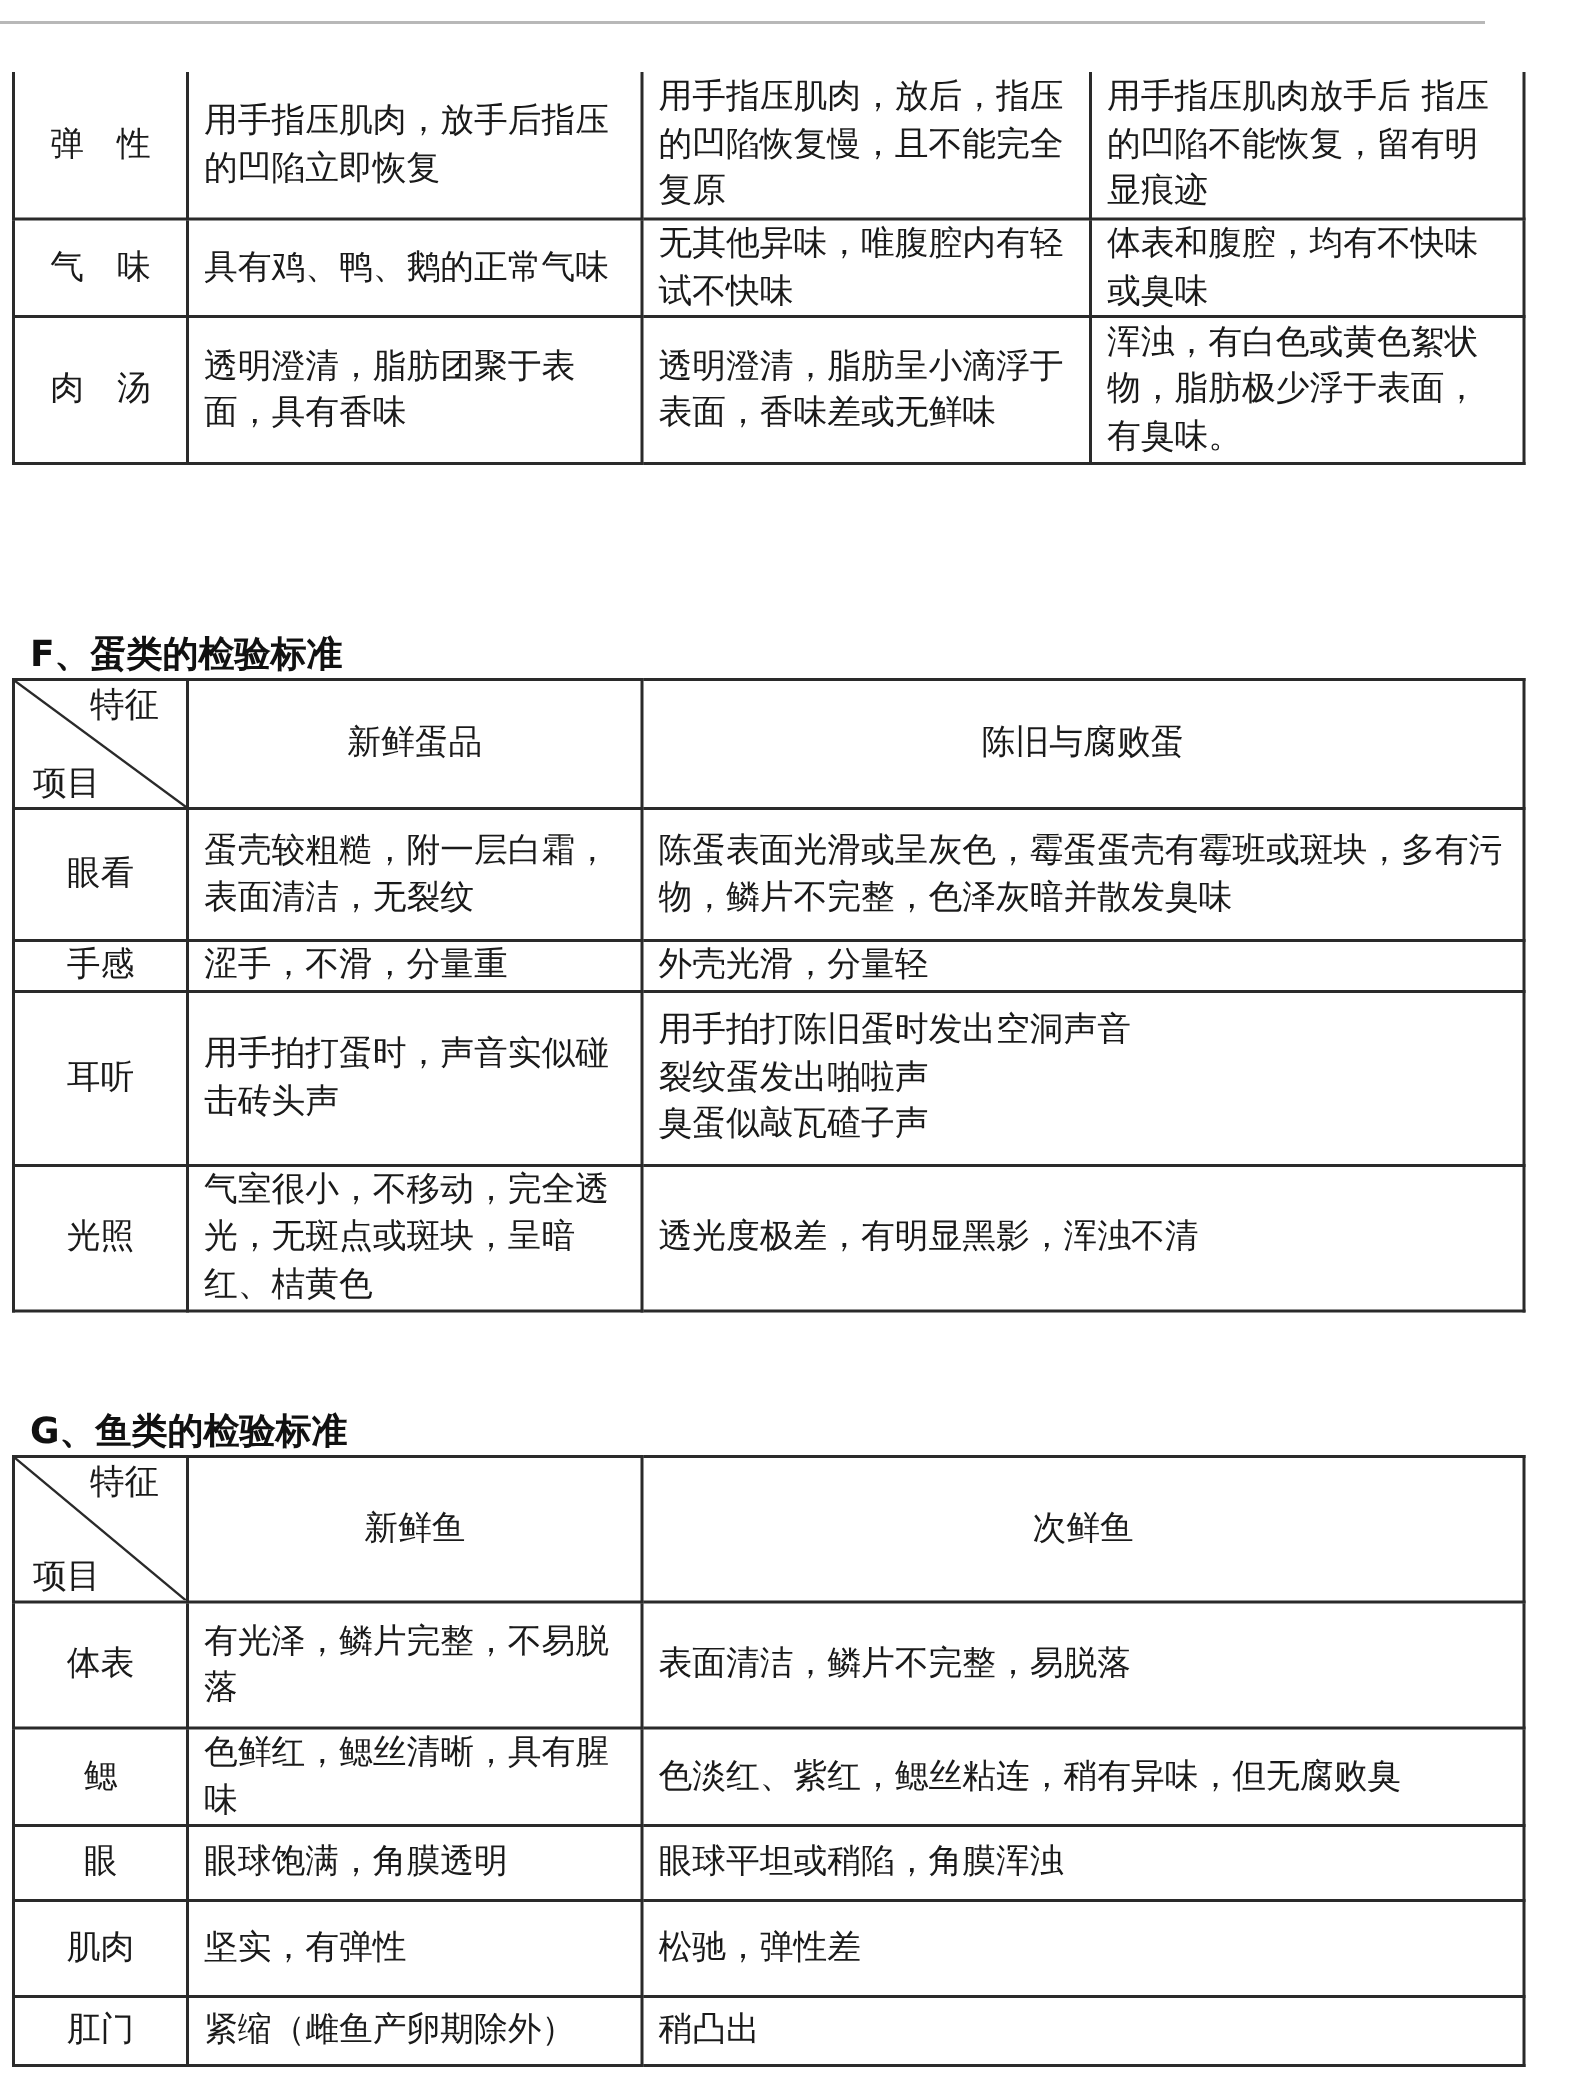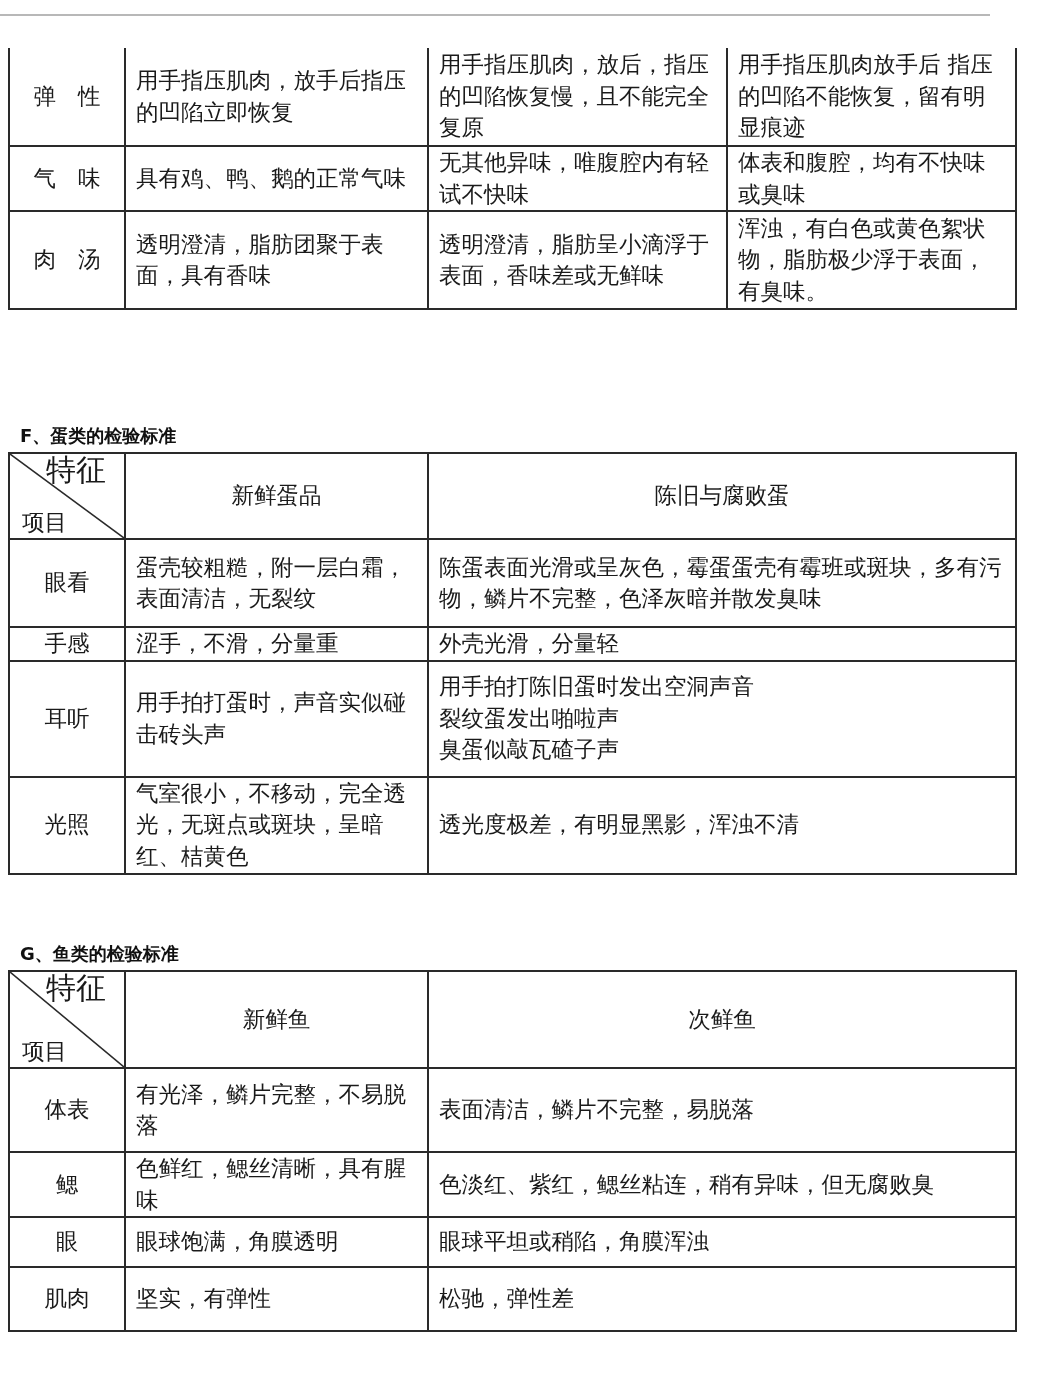--- a/index.html
+++ b/index.html
@@ -32,29 +32,29 @@
   #t-poultry col.c3 { width: 289px; }
   .spaced { letter-spacing: 22px; padding-left: 22px !important; }
 
   #t-egg { top: 452px; }
   #t-fish { top: 970px; }
   .two-col col.c0 { width: 116px; }
   .two-col col.c1 { width: 303px; }
   .two-col col.c2 { width: 588px; }
 
   .section-title {
-    position: absolute; left: 20px; font-size: 18px; font-weight: bold;
+    position: absolute; left: 20px; font-size: 24px; font-weight: bold;
     line-height: 26px; color: #111;
   }
   #title-egg { top: 423px; }
   #title-fish { top: 941px; }
 
   td.diag { position: relative; padding: 0 !important; overflow: hidden; }
   td.diag svg { position: absolute; left: 0; top: 0; width: 100%; height: 100%; }
-  td.diag .feat { position: absolute; right: 18px; top: 2px; font-size: 30px; line-height: 28px; }
+  td.diag .feat { position: absolute; right: 18px; top: 2px; font-size: 23px; line-height: 28px; }
   td.diag .item { position: absolute; left: 12px; bottom: 2px; font-size: 22.5px; line-height: 28px; }
 </style>
 </head>
 <body>
 
 <div class="top-rule"></div>
 
 <table class="grid" id="t-poultry">
   <colgroup>
       <col class="c0">
@@ -162,14 +162,19 @@
   <tr style="height:50px">
     <td class="label">眼</td>
     <td>眼球饱满，角膜透明</td>
     <td>眼球平坦或稍陷，角膜浑浊</td>
   </tr>
   <tr style="height:64px">
     <td class="label">肌肉</td>
     <td>坚实，有弹性</td>
     <td>松驰，弹性差</td>
   </tr>
+  <tr style="height:46px">
+    <td class="label">肛门</td>
+    <td>紧缩（雌鱼产卵期除外）</td>
+    <td>稍凸出</td>
+  </tr>
 </tbody>
   </table>
 
 </body></html>

